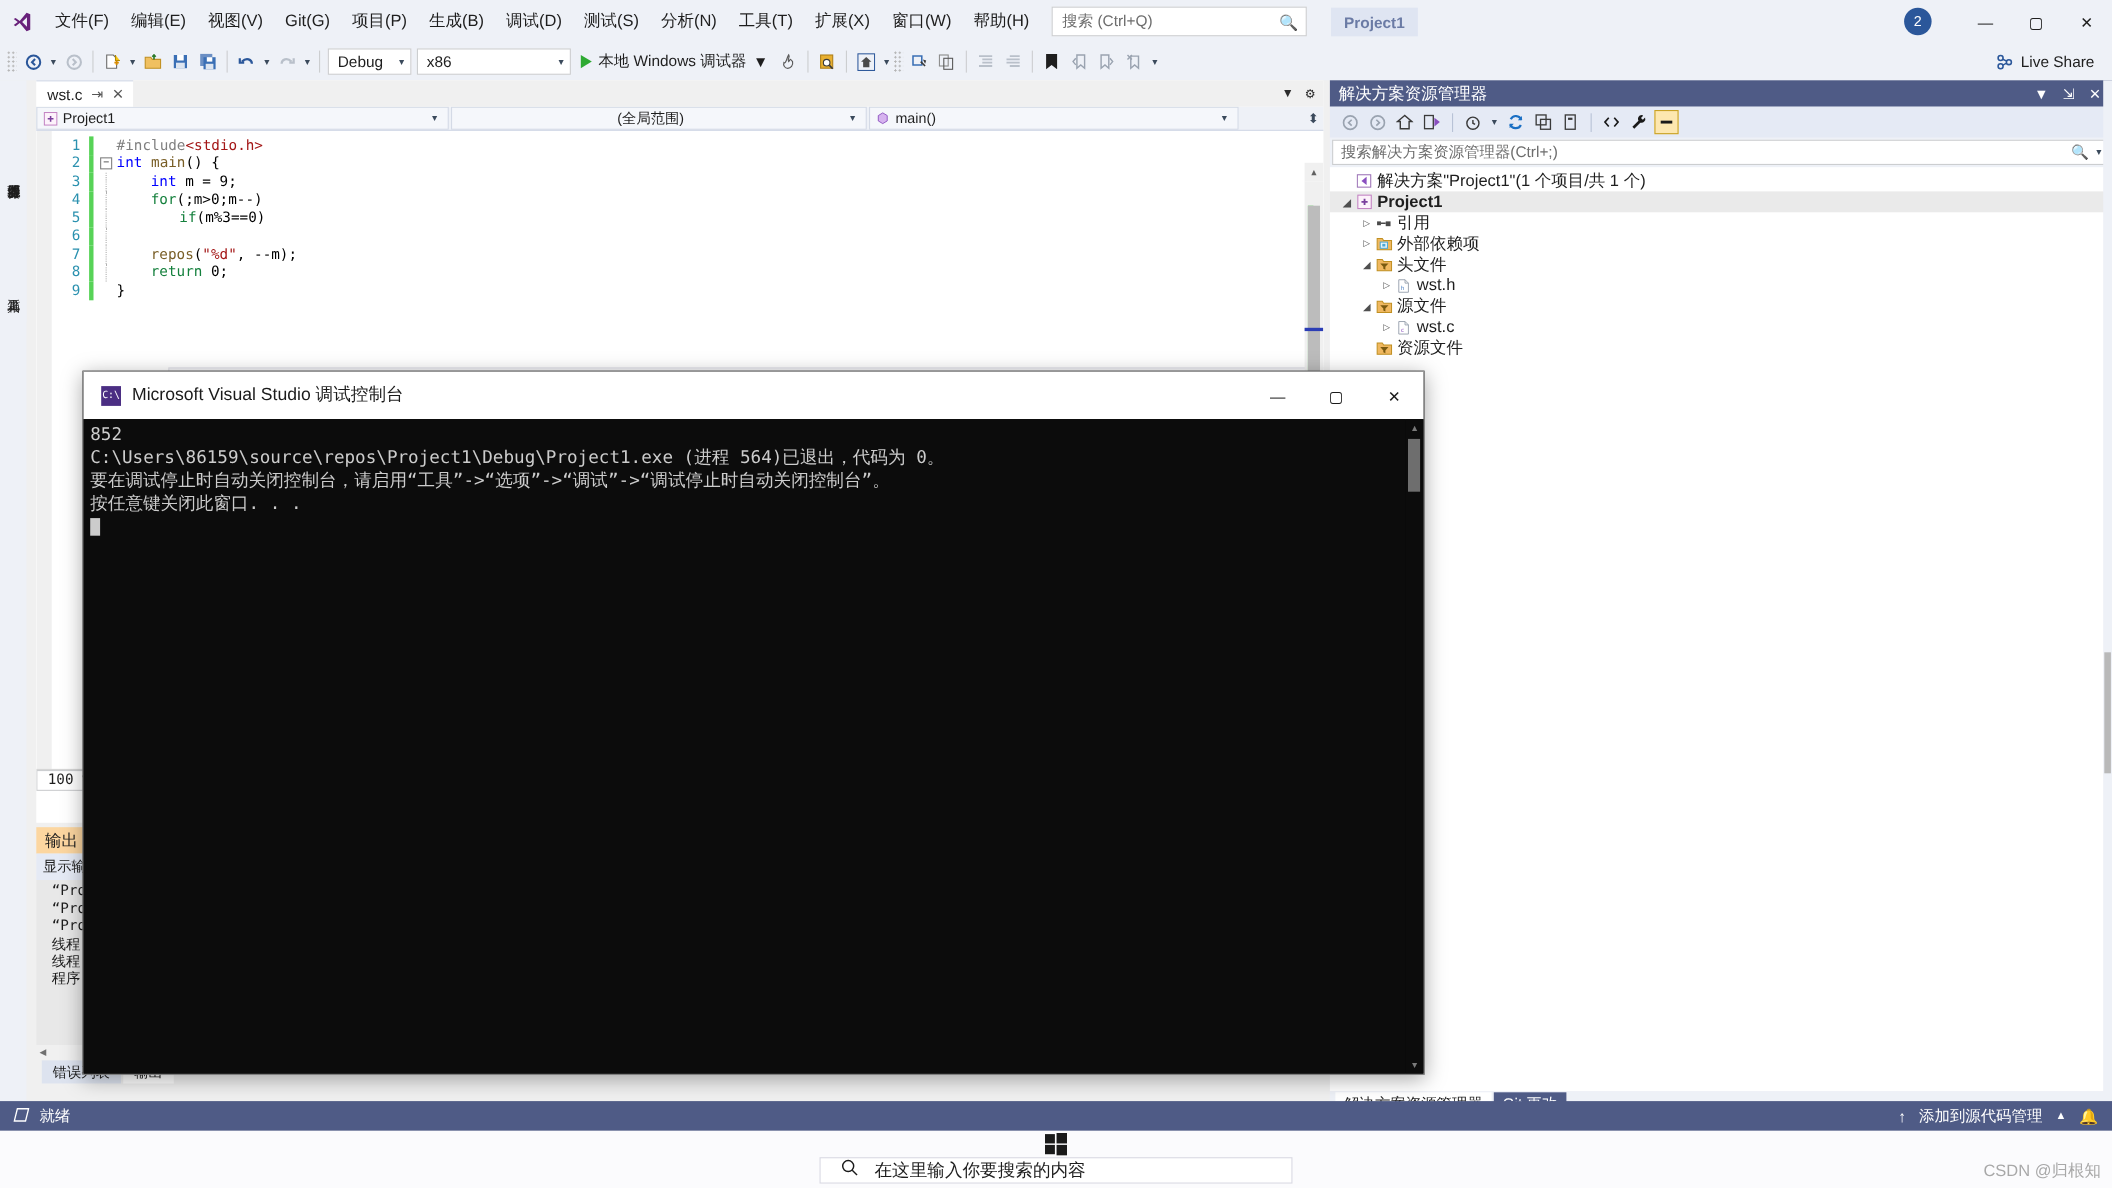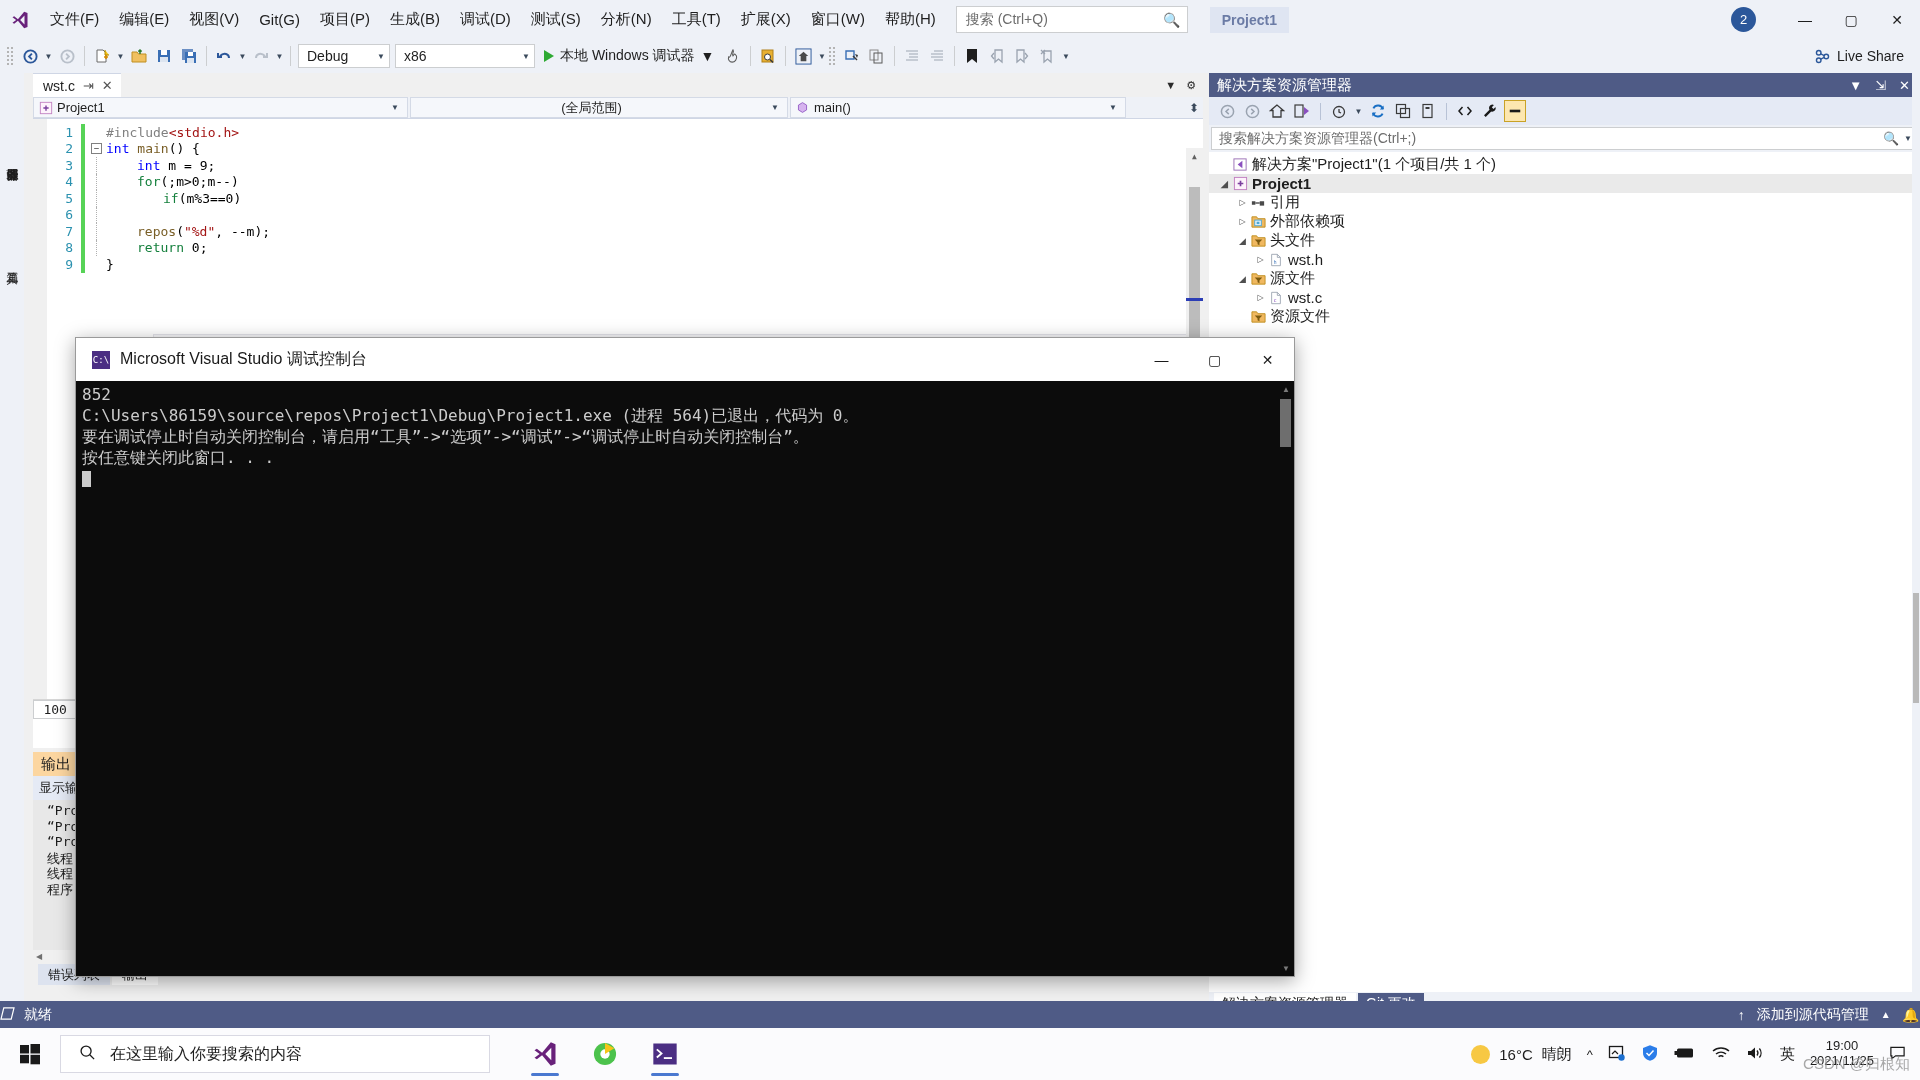--- a/index.html
+++ b/index.html
@@ -189,27 +189,27 @@
   }
   .con-body div { height:21px; white-space:pre; }
   .caret { display:inline-block; width:9px; height:16px; background:#ccc; vertical-align:-3px; }
   .con-sb { position:absolute; right:0; top:43px; bottom:0; width:16px; background:#0c0c0c; }
   .con-sb .a { position:absolute; left:0; width:16px; height:16px; color:#7a7a7a; font-size:8px; display:flex; align-items:center; justify-content:center; }
   .con-sb .th { position:absolute; left:2px; top:18px; width:11px; height:48px; background:#6e6e6e; }
 
   
   .vsstatus {
     position:absolute; left:0; bottom:52px; width:1920px; height:27px;
-    background:#4f5b86; color:#fff; display:flex; align-items:center; padding:0 0; font-size:14px;
+    background:#4f5b86; color:#fff; display:flex; align-items:center; padding:0 12px; font-size:14px;
   }
   .vsstatus .left { display:flex; align-items:center; gap:9px; }
   .vsstatus .right { margin-left:auto; display:flex; align-items:center; gap:12px; }
 
   
-  .taskbar { position:absolute; left:0; bottom:0; width:1920px; height:52px; background:#fbfbfd; display:flex; align-items:center; }
+  .taskbar { position:absolute; left:0; bottom:0; width:1920px; height:52px; background:#fbfbfd; display:flex; align-items:center;flex-direction:column; }
   .start { width:60px; height:52px; display:flex; align-items:center; justify-content:center; }
   .tb-search {
     width:430px; height:38px; background:#fff; border:1px solid #d9d9e3; display:flex;
     align-items:center; gap:14px; padding-left:18px; font-size:16px; color:#1e1e1e;
   }
   .tb-apps { display:flex; align-items:center; gap:14px; margin-left:32px; }
   .tb-app { width:46px; height:46px; display:flex; align-items:center; justify-content:center; position:relative; }
   .tb-app .under { position:absolute; bottom:1px; left:9px; width:28px; height:3px; background:#4a78d0; border-radius:2px; }
   .tray { margin-left:auto; display:flex; align-items:center; gap:15px; padding-right:14px; font-size:15px; color:#1e1e1e; }
   .tray .wx { display:flex; align-items:center; gap:9px; }
@@ -313,21 +313,21 @@
     </div>
     <div class="tb-caret">▼</div>
     <div class="tb-ico">
       <svg width="16" height="16" viewBox="0 0 16 16">
           <path d="M12 8C8 4 3 6 3 10" fill="none" stroke="#b9c0ca" stroke-width="2"></path>
           <path d="M14 5v4h-4" fill="none" stroke="#b9c0ca" stroke-width="2"></path>
         </svg>
     </div>
     <div class="tb-caret">▼</div>
     <div class="tb-sep"></div>
-    <div class="combo" style="width:92px">
+    <div class="combo" style="width:76px">
       <span class="cb-label">Debug</span>
       <span class="cb-arrow">▼</span>
     </div>
     <div class="combo" style="width:140px">
       <span class="cb-label">x86</span>
       <span class="cb-arrow">▼</span>
     </div>
     <div class="run-btn">
       <span class="tri-play"></span>
       <span>本地 Windows 调试器</span>

